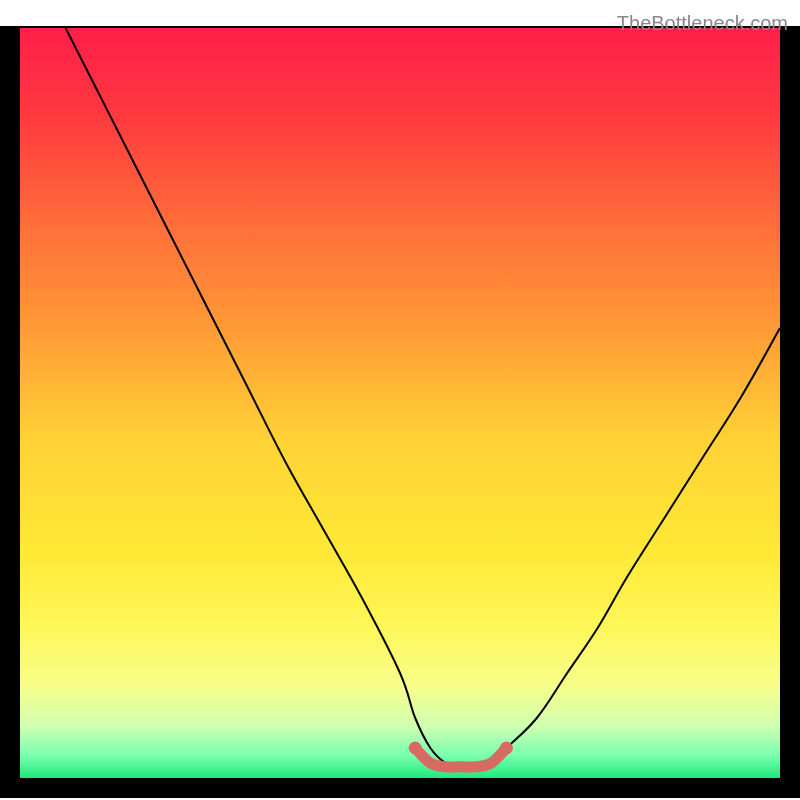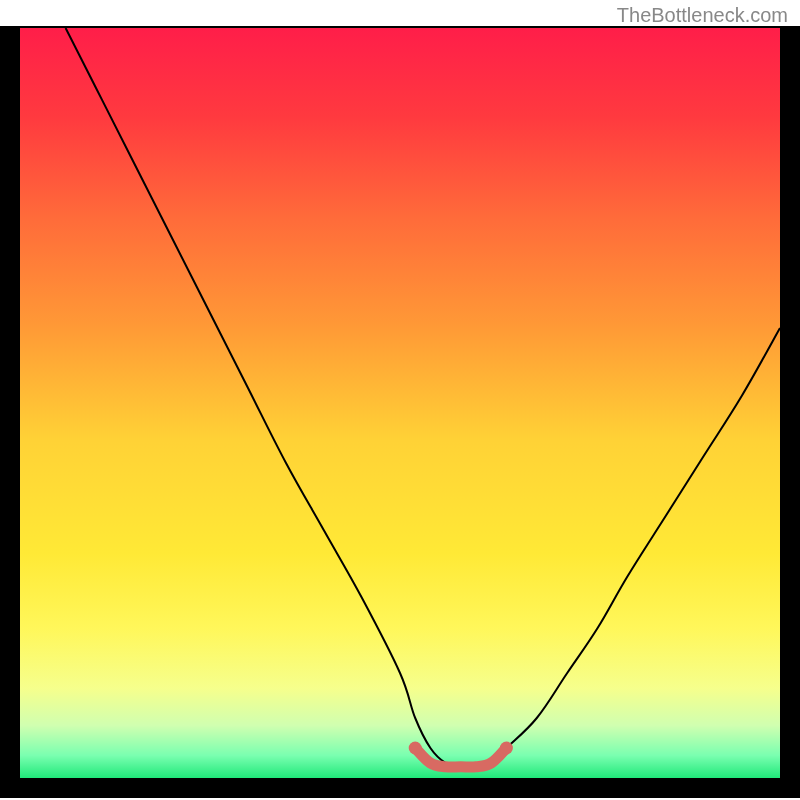--- a/index.html
+++ b/index.html
@@ -6,21 +6,21 @@
     margin: 0;
     padding: 0;
     width: 800px;
     height: 800px;
     background: #fff;
     font-family: Arial, Helvetica, sans-serif;
     overflow: hidden;
   }
   .watermark {
     position: absolute;
-    top: 4px;
+    top: 12px;
     right: 12px;
     color: #888;
     font-size: 20px;
     z-index: 10;
   }
   .frame {
     position: absolute;
     left: 0;
     top: 26px;
     width: 800px;

